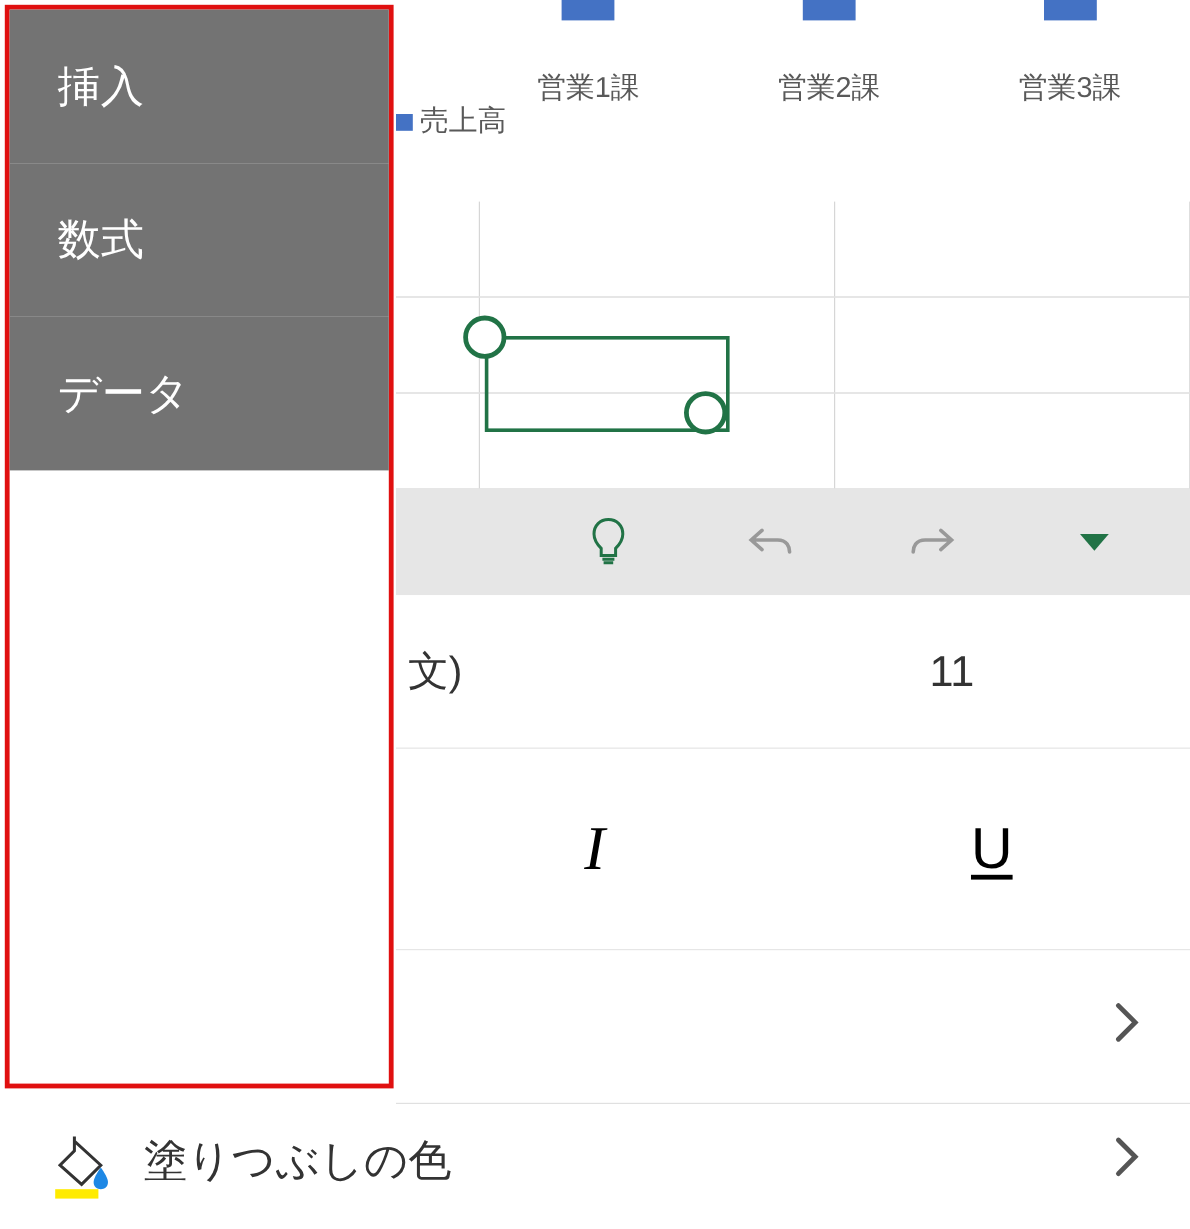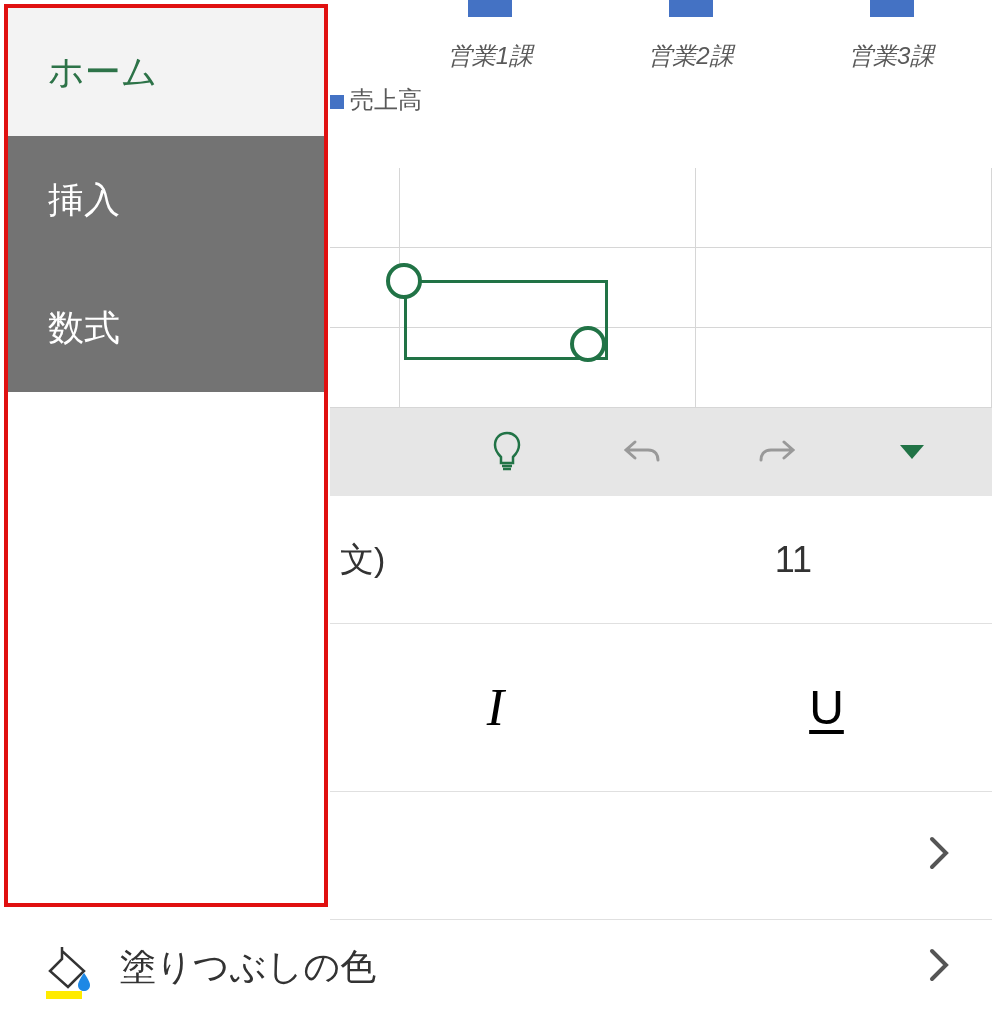--- a/index.html
+++ b/index.html
@@ -42,25 +42,24 @@
       position: absolute;
       bottom: 18px;
       left: 50%;
       transform: translateX(-50%);
       width: 44px;
       height: 18px;
       background: #4472C4;
     }
     .chart-labels {
       position: absolute;
-      top: 22px;
+      top: 39px;
       left: 0;
       right: 0;
       display: flex;
-      font-style: italic;
     }
     .chart-label-item {
       flex: 1;
       text-align: center;
       font-size: 24px;
       color: #595959;
       padding-top: 18px;
     }
     .chart-legend {
       position: absolute;
@@ -377,28 +376,28 @@
 
 <div class="more-row">
   <span class="chevron">
     <svg width="24" height="36" viewBox="0 0 24 36">
       <path d="M4 4 L18 18 L4 32" fill="none" stroke="#555" stroke-width="4" stroke-linecap="round"></path>
     </svg>
   </span>
 </div>
 
 <div class="tab-menu">
-  <div class="tab-item active">
-    <span>ホーム</span>
-  </div>
   <div class="tab-item">
     <span>挿入</span>
   </div>
   <div class="tab-item">
     <span>数式</span>
+  </div>
+  <div class="tab-item">
+    <span>データ</span>
   </div>
 </div>
 
 <div class="fill-row">
   <div class="fill-icon">
     <svg width="56" height="56" viewBox="0 0 56 56">
       <path d="M22 4 L22 16 L10 28 L28 44 L44 28 L22 8 Z" fill="none" stroke="#333" stroke-width="2.5"></path>
       <path d="M44 30 C44 30 50 38 50 42 C50 46 47 48 44 48 C41 48 38 46 38 42 C38 38 44 30 44 30 Z" fill="#1e88e5"></path>
       <rect x="6" y="48" width="36" height="8" fill="#ffeb00"></rect>
     </svg>

